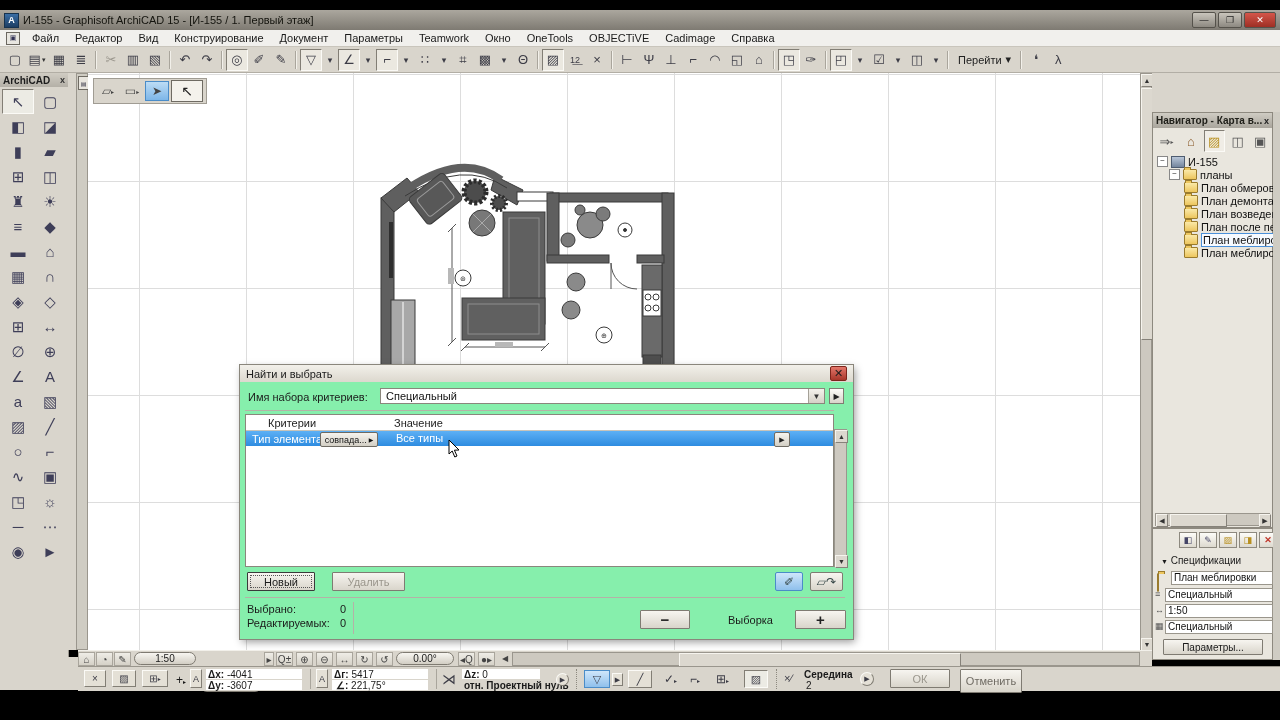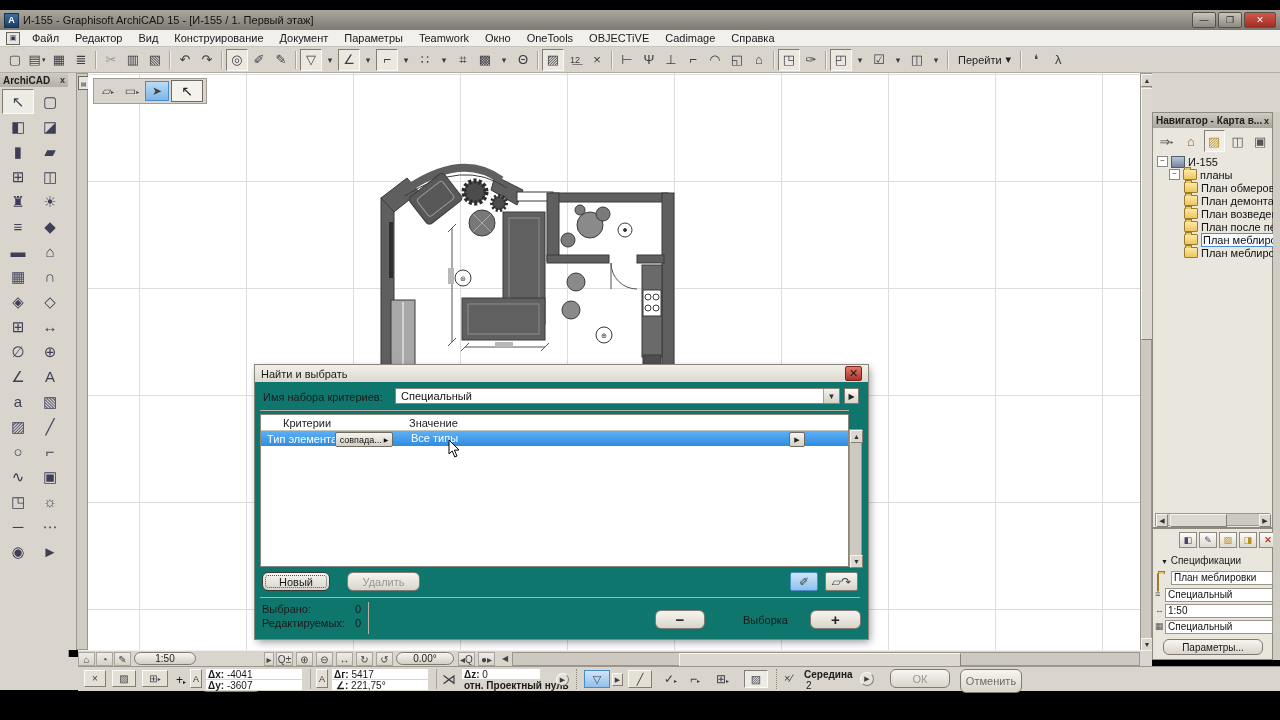--- a/index.html
+++ b/index.html
@@ -61,35 +61,35 @@
   .fold{width:12px;height:9px;background:linear-gradient(#fae9a8,#edc65e);border:1px solid #9a7b2d;border-radius:1px;margin:0 3px 0 1px;flex:none;position:relative}
   .fold:before{content:"";position:absolute;left:0;top:-3px;width:5px;height:2px;background:#edc65e;border:1px solid #9a7b2d;border-bottom:none}
   .bldg{width:12px;height:10px;margin:0 3px 0 1px;background:linear-gradient(#b9c6d8,#74859d);border:1px solid #4e5c70;flex:none}
   .tsel{border:1px solid #4a90d9;background:#f6faff;padding:0 1px}
   
   #specs{left:1152px;top:528px;width:121px;height:132px;background:#e9e6de;border:1px solid #8d897f;box-sizing:border-box}
   .spbtn{width:16px;height:14px;background:linear-gradient(#fdfcf8,#ddd9cf);border:1px solid #8d897f;display:inline-flex;align-items:center;justify-content:center;font-size:9px;color:#446}
   .spfield{background:#fff;border:1px solid #9a968c;font-size:10px;color:#111;padding:0 2px;height:12px;line-height:12px;white-space:nowrap;overflow:hidden;box-sizing:content-box}
   .spic{font-size:9px;color:#555;width:10px;display:inline-block}
   
-  #dlg{left:255px;top:365px;width:613px;height:274px;background:#0f766e;box-shadow:0 0 0 1px #8a867c,2px 3px 8px rgba(0,0,0,.4);z-index:20}
+  #dlg{left:240px;top:365px;width:613px;height:274px;background:#86efac;box-shadow:0 0 0 1px #8a867c,2px 3px 8px rgba(0,0,0,.4);z-index:20}
   #dlgtitle{left:0;top:0;width:613px;height:17px;background:linear-gradient(#f2f0ea,#dcd8ce);display:flex;align-items:center;padding:0 6px;box-sizing:border-box}
   #dlgtitle span{font-size:11px;color:#1c1c1c}
   .dclose{margin-left:auto;width:15px;height:13px;background:linear-gradient(#e4776b,#a8362a);border:1px solid #7c241b;border-radius:2px;color:#fff;font-size:9px;display:flex;align-items:center;justify-content:center}
   .dlbl{font-size:11px;color:#1a1a1a}
   .combo{background:#fff;border:1px solid #8a867c;height:16px;display:flex;align-items:center;box-sizing:border-box}
   .combo .cval{font-size:11px;color:#111;padding-left:5px;flex:1}
   .combo .carr{width:15px;height:14px;background:linear-gradient(#f4f2ec,#d5d1c7);border-left:1px solid #a5a198;display:flex;align-items:center;justify-content:center;font-size:8px;color:#333}
   .sidebtn{width:15px;height:16px;background:linear-gradient(#fdfcf8,#d8d4ca);border:1px solid #7f7b72;display:flex;align-items:center;justify-content:center;font-size:8px;color:#222;box-sizing:border-box}
   #dtable{left:5px;top:49px;width:589px;height:153px;background:#fff;border:1px solid #8a867c;box-sizing:border-box}
   .dhead{height:15px;border-bottom:1px solid #c8c4ba;display:flex;align-items:center;font-size:11px;color:#222}
   .drow{height:15px;background:linear-gradient(#5db0f5,#2e8ce0);display:flex;align-items:center;color:#fff;font-size:11px;position:relative}
   .opbtn{position:absolute;left:74px;top:1px;width:56px;height:13px;background:linear-gradient(#f6f4ee,#d3cfc5);border:1px solid #6f6b63;border-radius:2px;font-size:9px;color:#111;display:flex;align-items:center;justify-content:center;gap:2px}
   .rowbtn{position:absolute;left:528px;top:1px;width:14px;height:13px;background:linear-gradient(#f6f4ee,#d3cfc5);border:1px solid #6f6b63;border-radius:2px;font-size:7px;color:#222;display:flex;align-items:center;justify-content:center}
-  .btn{background:linear-gradient(#f7f5f0,#d9d5cb);border:1px solid #7f7b72;border-radius:6px;font-size:11px;color:#1a1a1a;display:flex;align-items:center;justify-content:center;box-sizing:border-box}
+  .btn{background:linear-gradient(#f7f5f0,#d9d5cb);border:1px solid #7f7b72;border-radius:1px;font-size:11px;color:#1a1a1a;display:flex;align-items:center;justify-content:center;box-sizing:border-box}
   .btn.def{border:1px solid #3a3a3a;outline:1px dotted #555;outline-offset:-4px}
   .btn.dis{color:#9a968c}
   .icbtn{background:linear-gradient(#f7f5f0,#d9d5cb);border:1px solid #7f7b72;border-radius:2px;display:flex;align-items:center;justify-content:center;font-size:12px;color:#344;box-sizing:border-box}
   .icbtn.blue{background:linear-gradient(#cfe6fa,#8fc0ec);border-color:#4a8cc8}
   .bigpm{font-size:15px;font-weight:bold;color:#222}
   
   #viewbar{left:78px;top:650px;width:1074px;height:16px;background:#d9d5cc;border-top:1px solid #f2f0ea}
   .vic{width:17px;height:14px;display:inline-flex;align-items:center;justify-content:center;font-size:10px;color:#444;border:1px solid #a9a59c;background:linear-gradient(#efede7,#d5d1c7);box-sizing:border-box}
   .pill{border:1px solid #7f7b72;border-radius:7px;background:linear-gradient(#f8f6f1,#d2cec4);font-size:10px;color:#1a1a1a;display:flex;align-items:center;justify-content:center;box-sizing:border-box}
   #tracker{left:78px;top:666px;width:1202px;height:24px;background:#d9d5cc;border-top:1px solid #9a968d}

